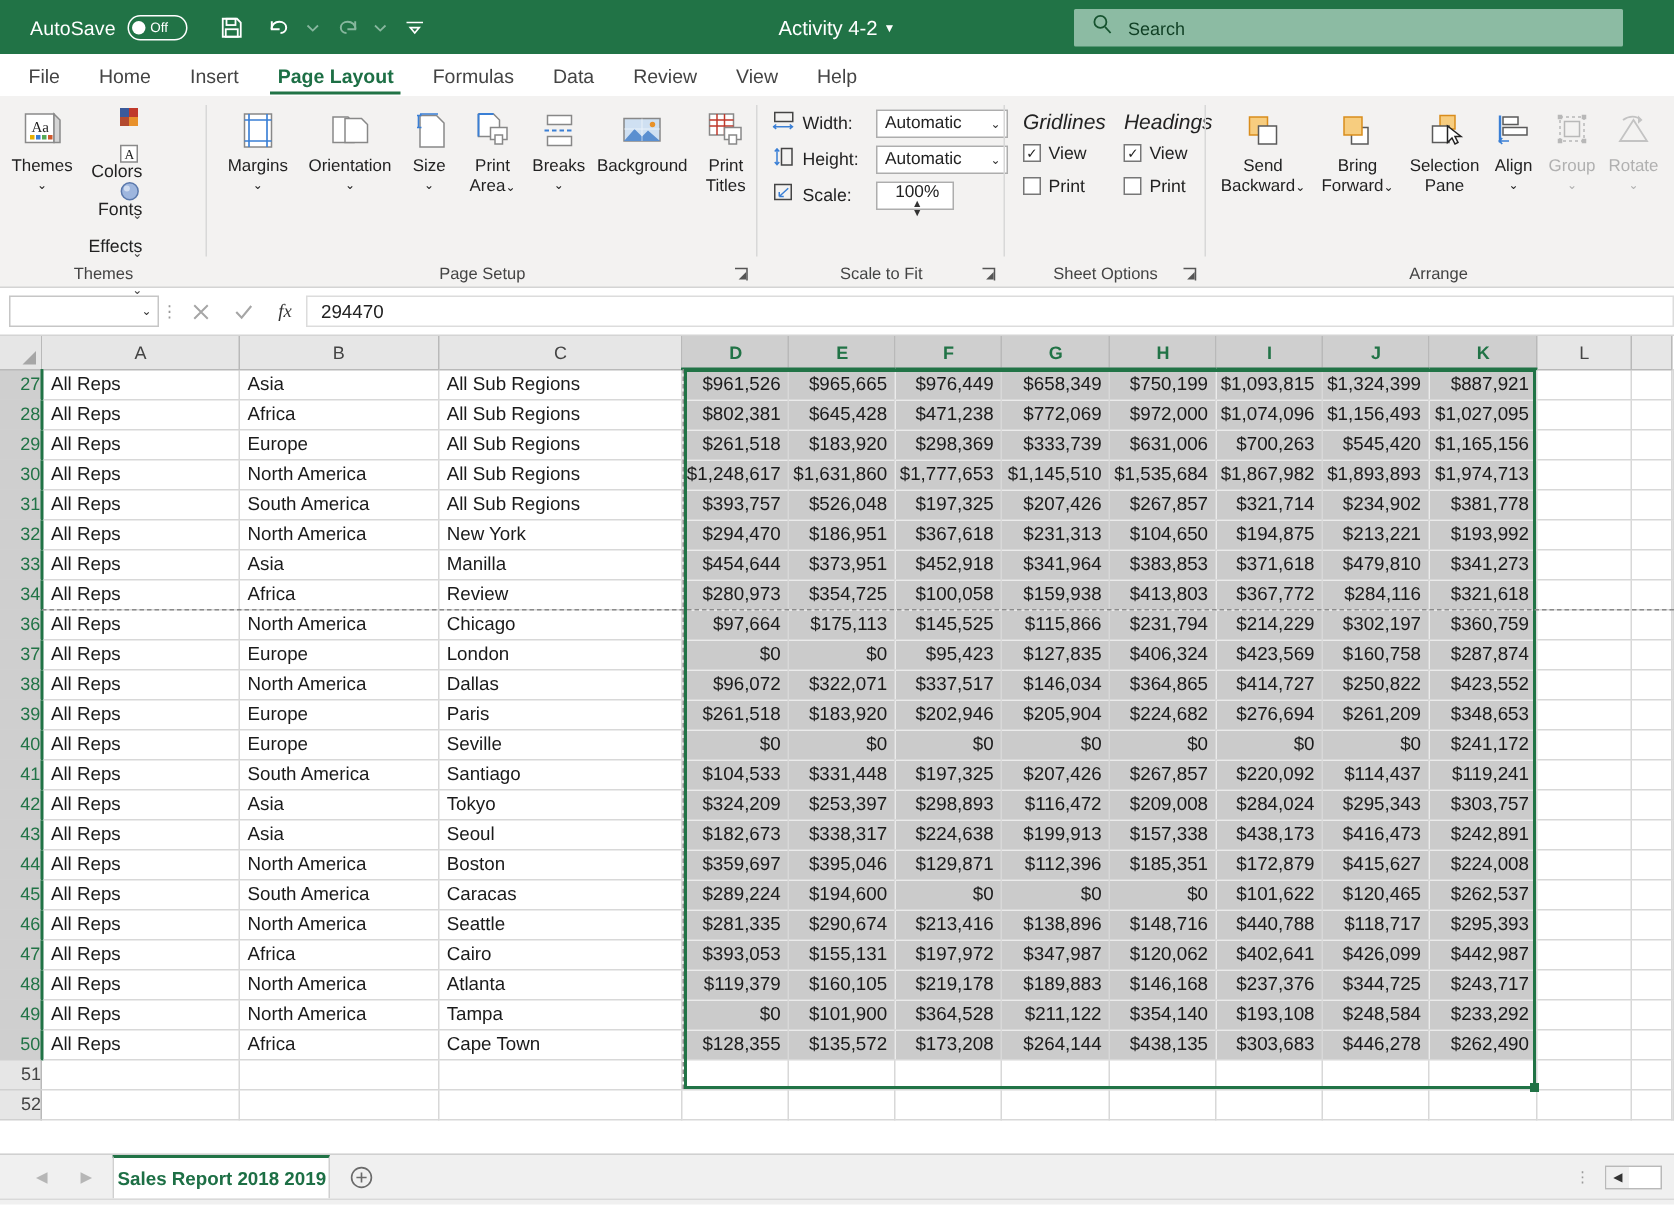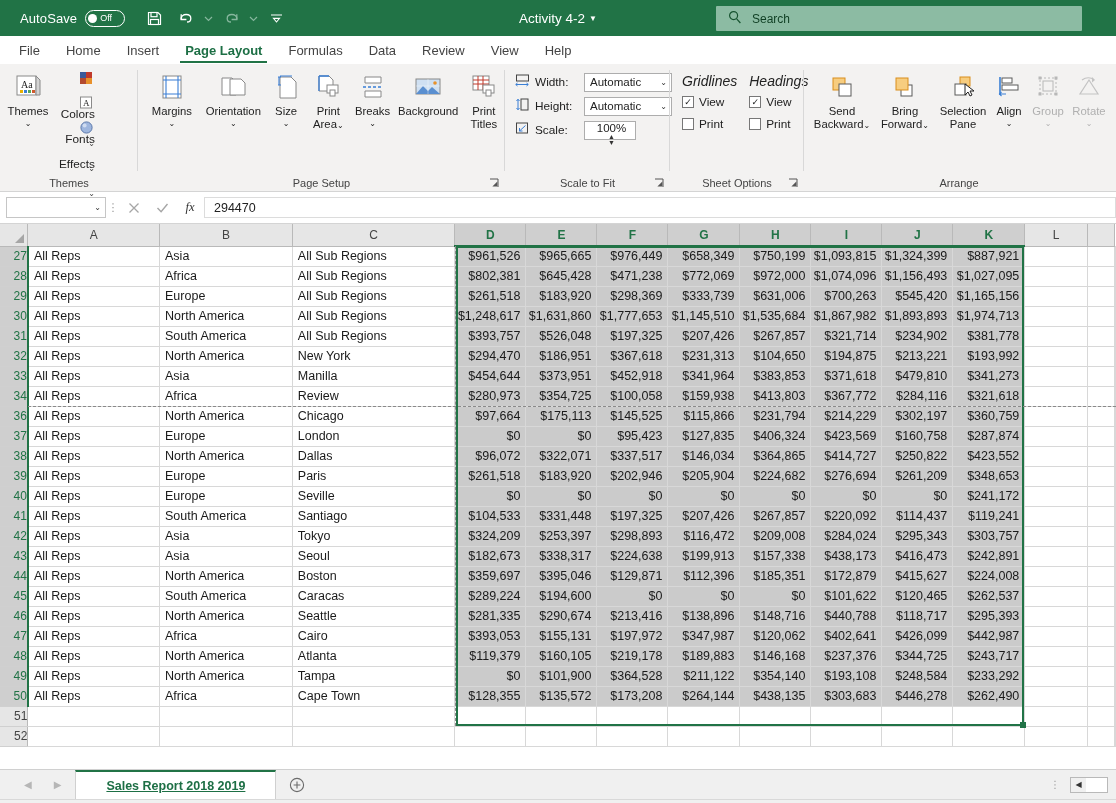--- a/index.html
+++ b/index.html
@@ -187,24 +187,24 @@
   .pb-v{ position:absolute; top:22px; width:0; border-left:1px dashed #8a8a8a;}
 
   
   .sheetbar{
     height:30px; background:#f0f0f0; display:flex; align-items:stretch;
     border-top:1px solid #d0d0d0; position:relative;
   }
   .nav-arrows{ display:flex; align-items:center; gap:22px; padding:0 14px 0 24px; }
   .nav-arrows span{ color:#b6b6b6; font-size:10px;}
   .sheet-tab{
-    display:flex; align-items:center; padding:0 30px;
+    display:flex; align-items:center; padding:0 2px;
     background:#ffffff; font-size:12.5px; font-weight:bold; color:#1d6f45;
     border-top:2px solid #217346;
-    border-left:1px solid #d0d0d0; border-right:1px solid #d0d0d0;text-decoration:underline;
+    border-left:1px solid #d0d0d0; border-right:1px solid #d0d0d0;
   }
   .add-sheet{
     display:flex;align-items:center;justify-content:center; width:42px; color:#555;
   }
   .sheet-right{
     margin-left:auto; display:flex; align-items:center; gap:10px; padding-right:8px;
   }
   .sb-grip{ color:#9a9a9a; font-size:10px; letter-spacing:0;}
   .hscroll{
     width:38px;height:16px;border:1px solid #b9b9b9;background:#fff;

